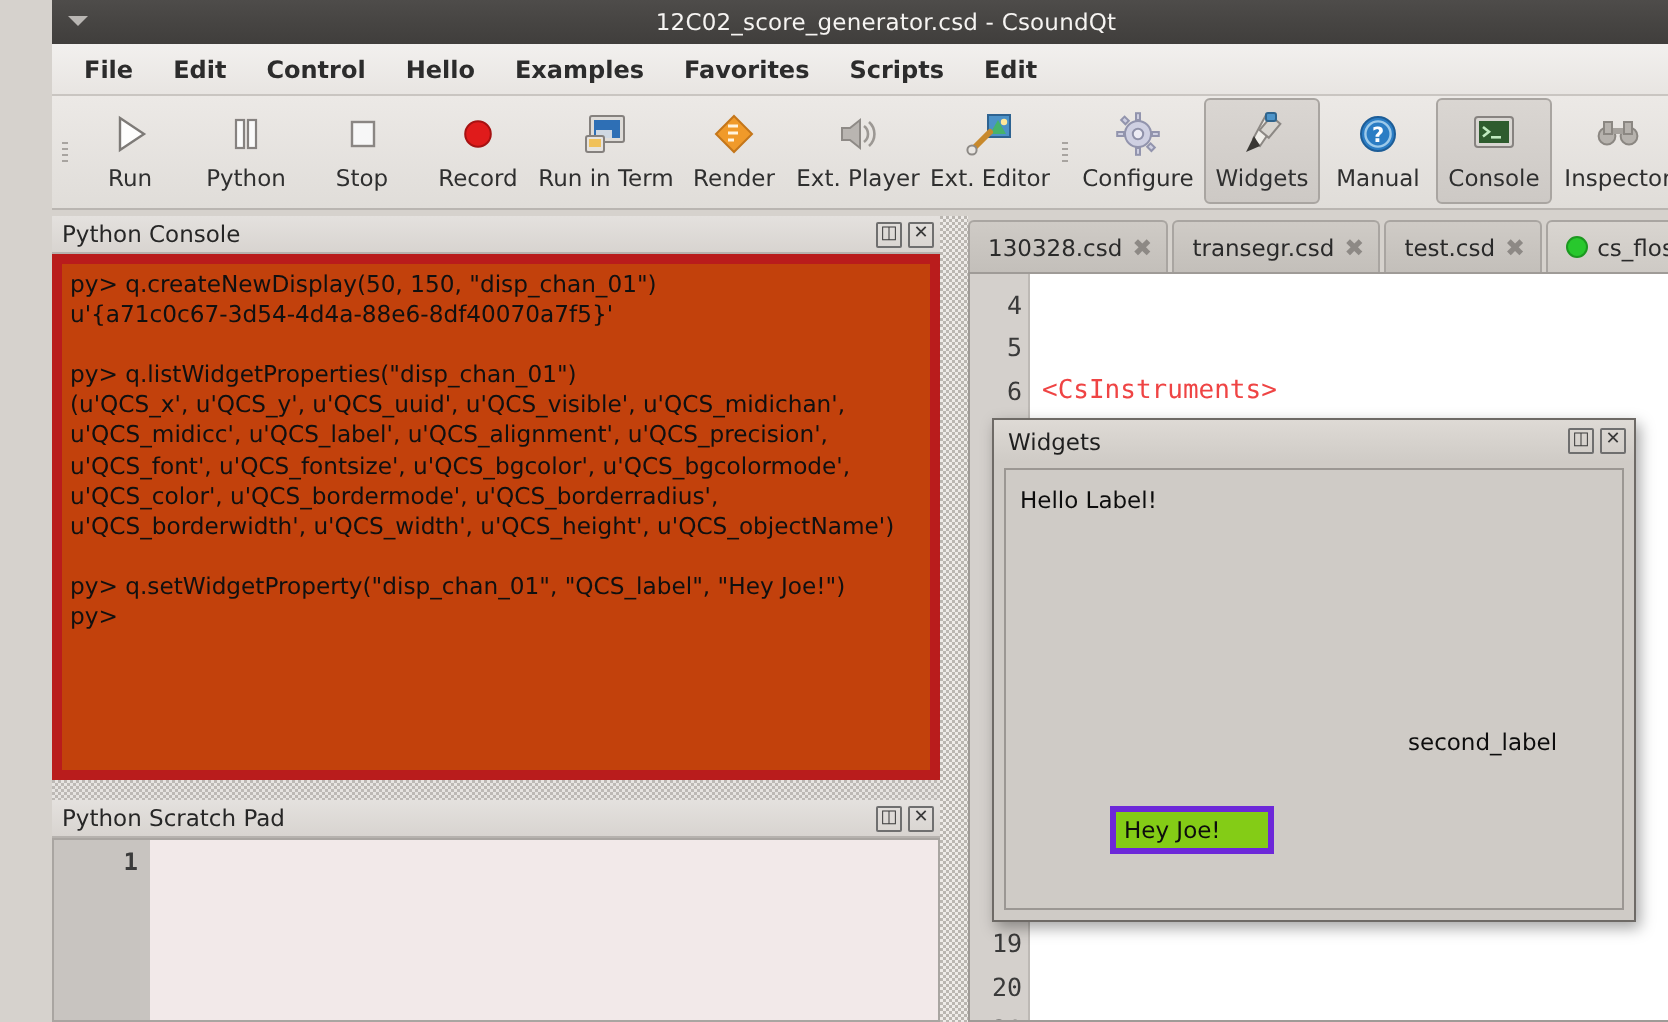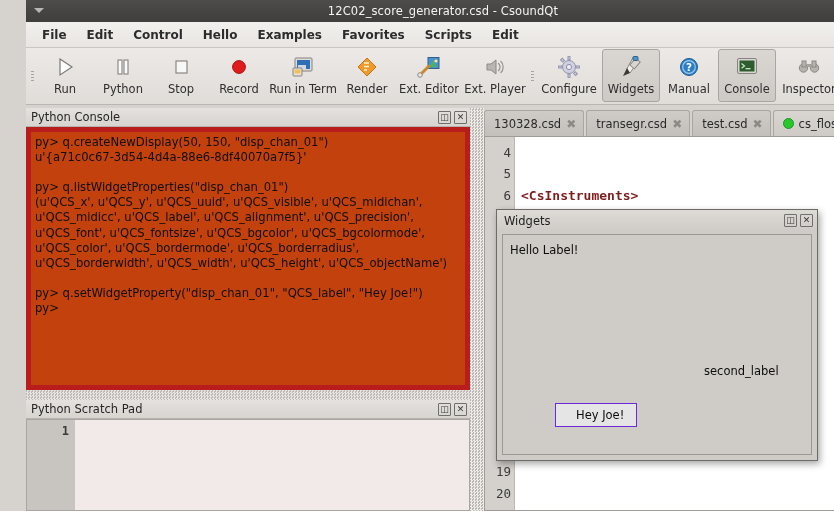--- a/index.html
+++ b/index.html
@@ -147,44 +147,44 @@
   .code-gutter {
     width: 30px; flex: 0 0 30px; background: #d4d0cc; color: #3a3a3a;
     font-family: "DejaVu Sans Mono", monospace; font-size: 12.5px; line-height: 21.3px;
     text-align: right; padding: 5px 3px 0 0; border-right: 1px solid #bdb9b5;
   }
   .code-text {
     flex: 1 1 auto; padding: 5px 0 0 6px;
     font-family: "DejaVu Sans Mono", monospace; font-size: 13px; line-height: 21.3px;
     white-space: pre; color: #1a1a1a;
   }
-  .k-tag { color: #7f1d1d; font-weight: bold; }
+  .k-tag { color: #ef4444; font-weight: normal; }
   .k-op  { color: #8f1d24; font-weight: bold; }
 
   
   .widgets-win {
     position: absolute; left: 470px; top: 209px; width: 322px; height: 252px;
     background: #cfcbc6; border: 1px solid #6e6a66;
     box-shadow: 2px 3px 7px rgba(0,0,0,.35);
   }
   .widgets-title {
     height: 21px; display: flex; align-items: center; padding: 0 4px 0 7px;
     background: linear-gradient(180deg,#dedad5 0%,#cfcbc6 100%);
     font-size: 11.5px; color: #1f1f1f;
   }
   .widgets-canvas {
     position: absolute; left: 5px; top: 24px; right: 5px; bottom: 5px;
     background: #cfcbc6; border: 1px solid #9b9793;
   }
   .w-label { position: absolute; font-size: 11.5px; color: #0d0d0d;
              font-family: "DejaVu Sans", "Liberation Sans", sans-serif; }
   .w-button {
-    position: absolute; background: #e5e5e5; border: 1px solid #6d28d9;
+    position: absolute; background: #84cc16; border: 3px solid #6d28d9;
     font-size: 11.5px; color: #0d0d0d; display: flex; align-items: center;
-    padding-left: 20px;
+    padding-left: 4px;
   }
 </style>
 </head>
 <body>
 
 <div id="app">
 
   <div class="titlebar">
     <div class="tb-menu-arrow"></div>
     <div class="tb-caption">12C02_score_generator.csd - CsoundQt</div>
@@ -266,38 +266,38 @@
           <polygon points="11,2 20,11 11,20 2,11" fill="#f09a2a" stroke="#c4761a" stroke-width="1"></polygon>
           <path d="M8 7 h5 M8 10.5 h5 M8 14 h3" stroke="#fff3dd" stroke-width="1.4" fill="none"></path>
         </svg>
       </span>
       <span class="lb">Render</span>
     </div>
 
     <div class="tbtn w66">
       <span class="ic">
         <svg width="24" height="22" viewBox="0 0 24 22">
+          <polygon points="4,8 8,8 13,4 13,18 8,14 4,14" fill="#b9b5b1" stroke="#8e8a86"></polygon>
+          <path d="M15 7 a5 5 0 0 1 0 8 M17.5 5 a8 8 0 0 1 0 12" stroke="#9c9894" stroke-width="1.3" fill="none"></path>
+        </svg>
+      </span>
+      <span class="lb">Ext. Player</span>
+    </div>
+
+    <div class="tbtn w66">
+      <span class="ic">
+        <svg width="24" height="22" viewBox="0 0 24 22">
           <rect x="11" y="1.5" width="11" height="11" fill="#4c92c8" stroke="#2e6391"></rect>
           <polygon points="12,11 16,4 20,11" fill="#46b36b"></polygon>
           <circle cx="19" cy="5" r="1.6" fill="#ffe89a"></circle>
           <path d="M3 19 L12 10" stroke="#c8892c" stroke-width="3" stroke-linecap="round"></path>
           <circle cx="3" cy="19" r="2.3" fill="#e9e6e2" stroke="#8d8a86"></circle>
         </svg>
       </span>
       <span class="lb">Ext. Editor</span>
-    </div>
-
-    <div class="tbtn w66">
-      <span class="ic">
-        <svg width="24" height="22" viewBox="0 0 24 22">
-          <polygon points="4,8 8,8 13,4 13,18 8,14 4,14" fill="#b9b5b1" stroke="#8e8a86"></polygon>
-          <path d="M15 7 a5 5 0 0 1 0 8 M17.5 5 a8 8 0 0 1 0 12" stroke="#9c9894" stroke-width="1.3" fill="none"></path>
-        </svg>
-      </span>
-      <span class="lb">Ext. Player</span>
     </div>
 
     <div class="tb-grip">
         <i></i>
         <i></i>
         <i></i>
         <i></i>
       </div>
 
     <div class="tbtn w66">

